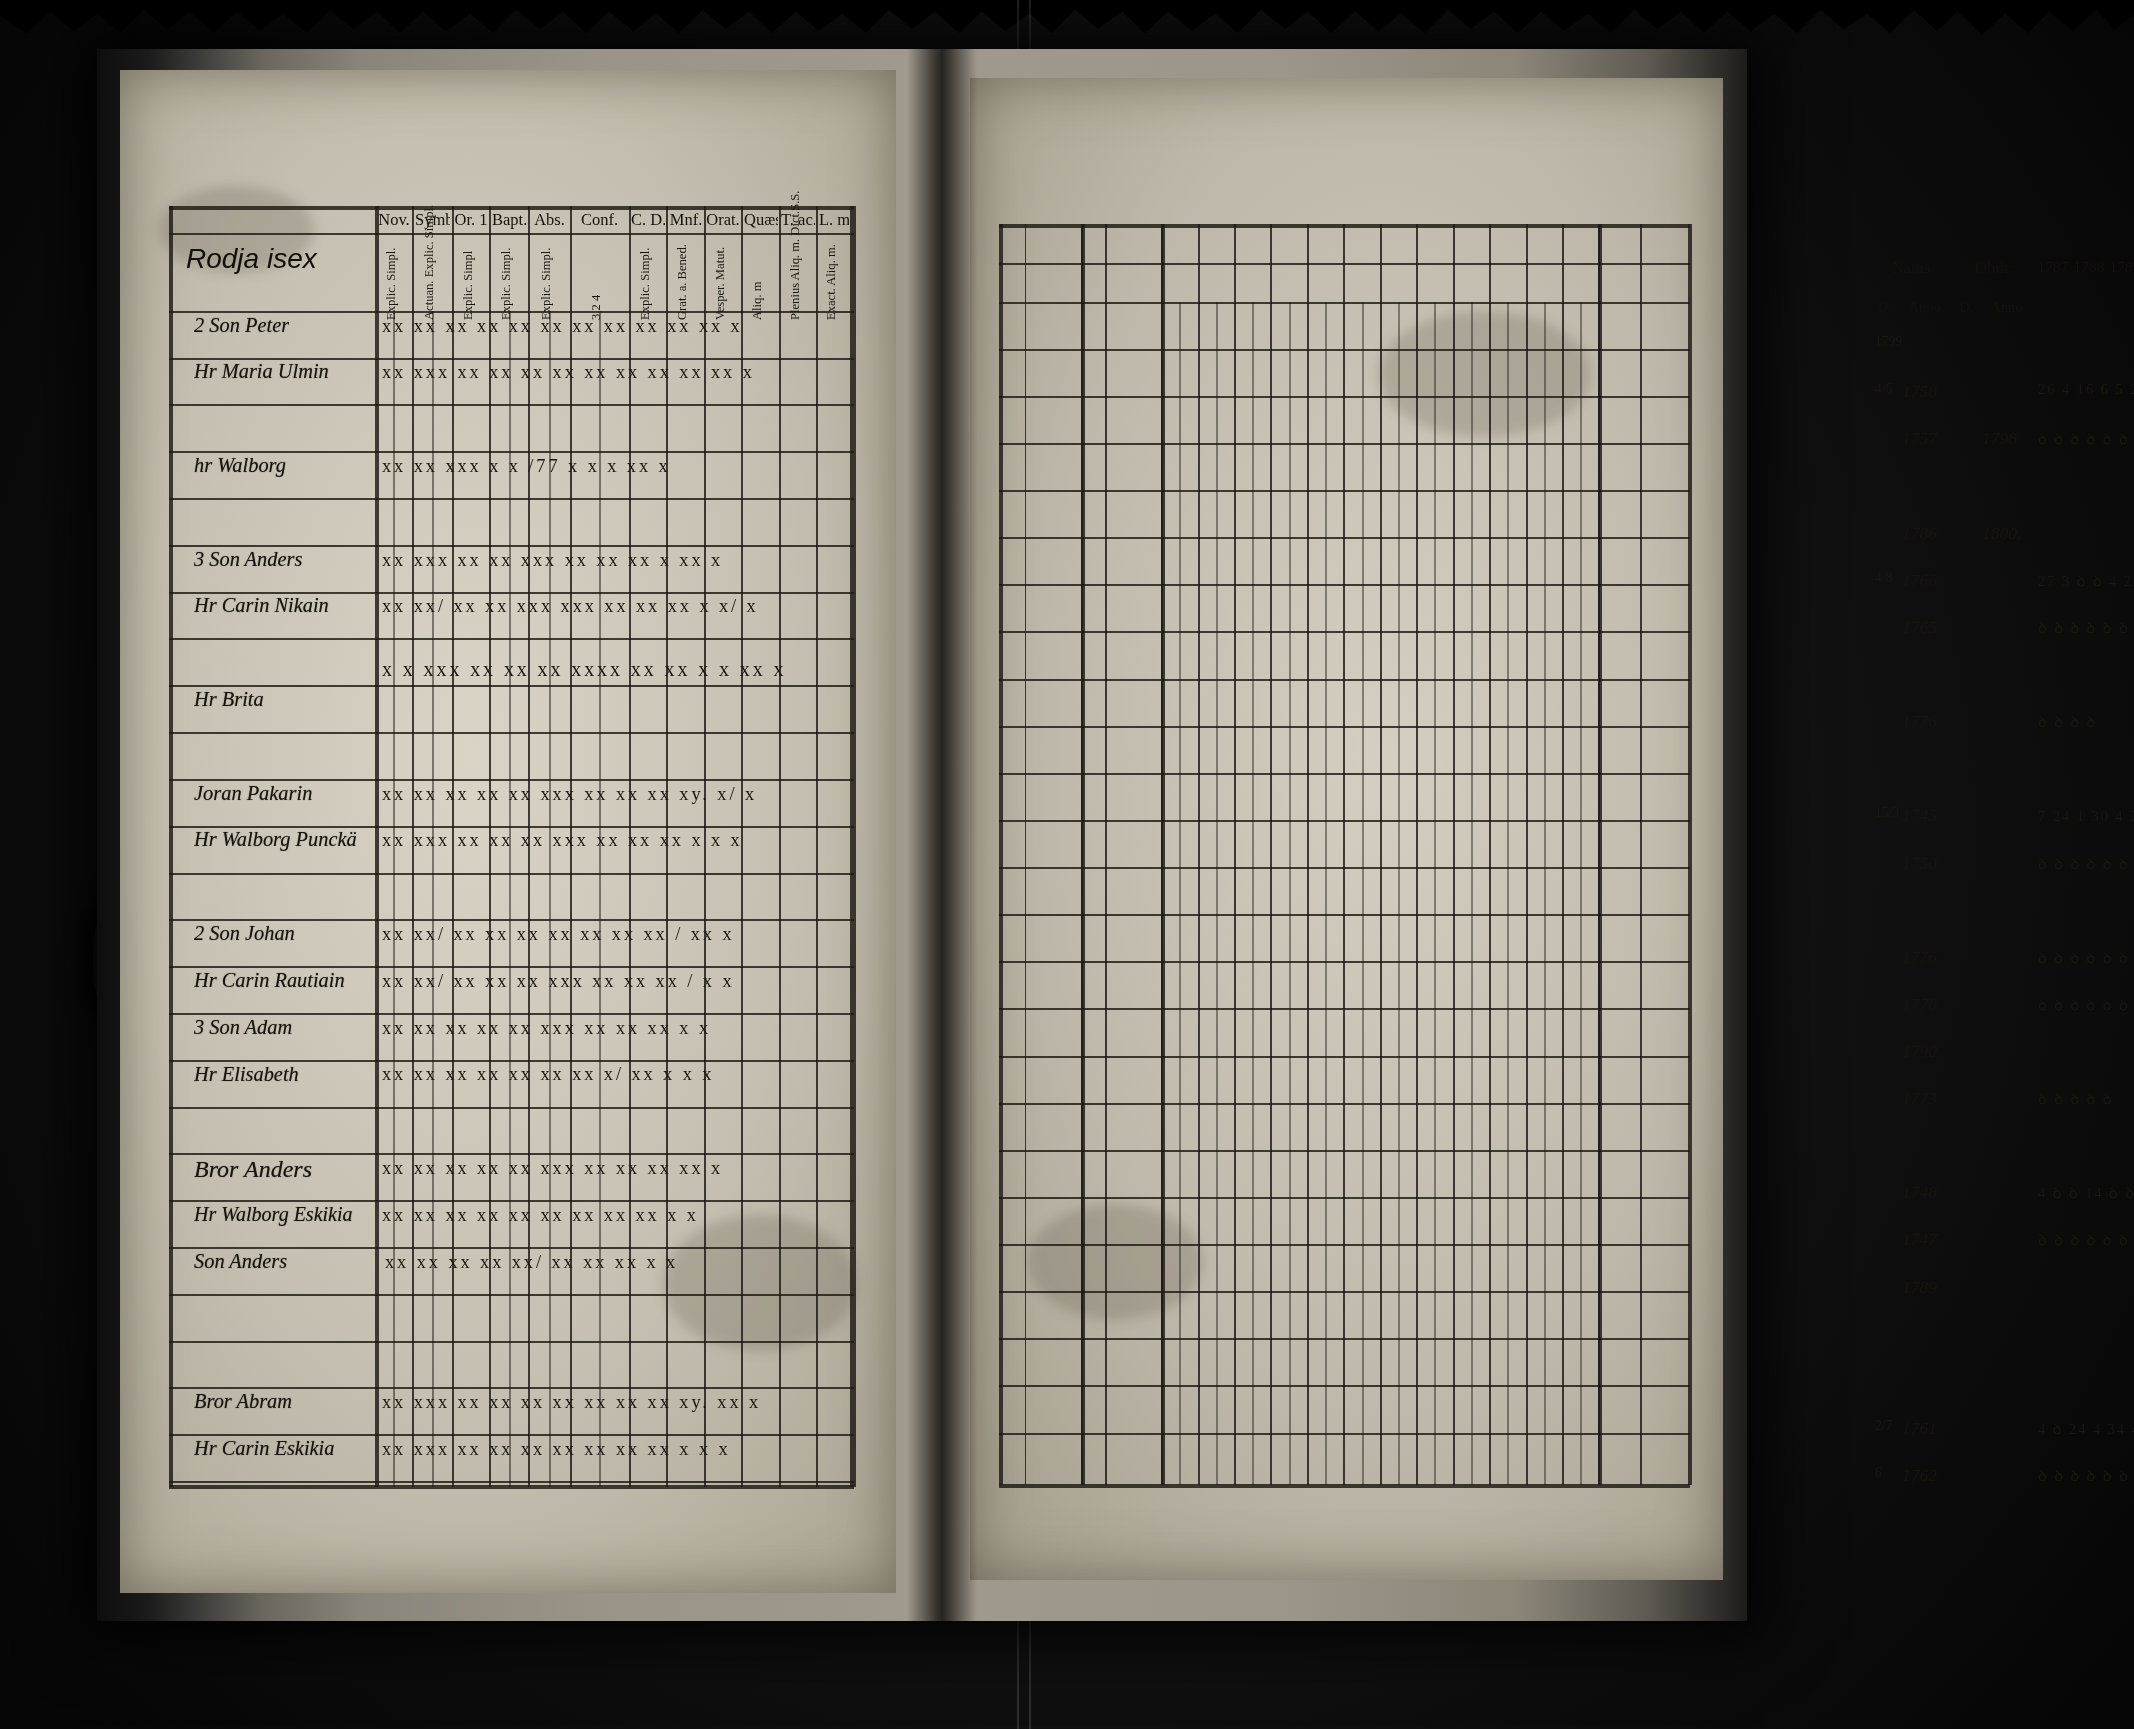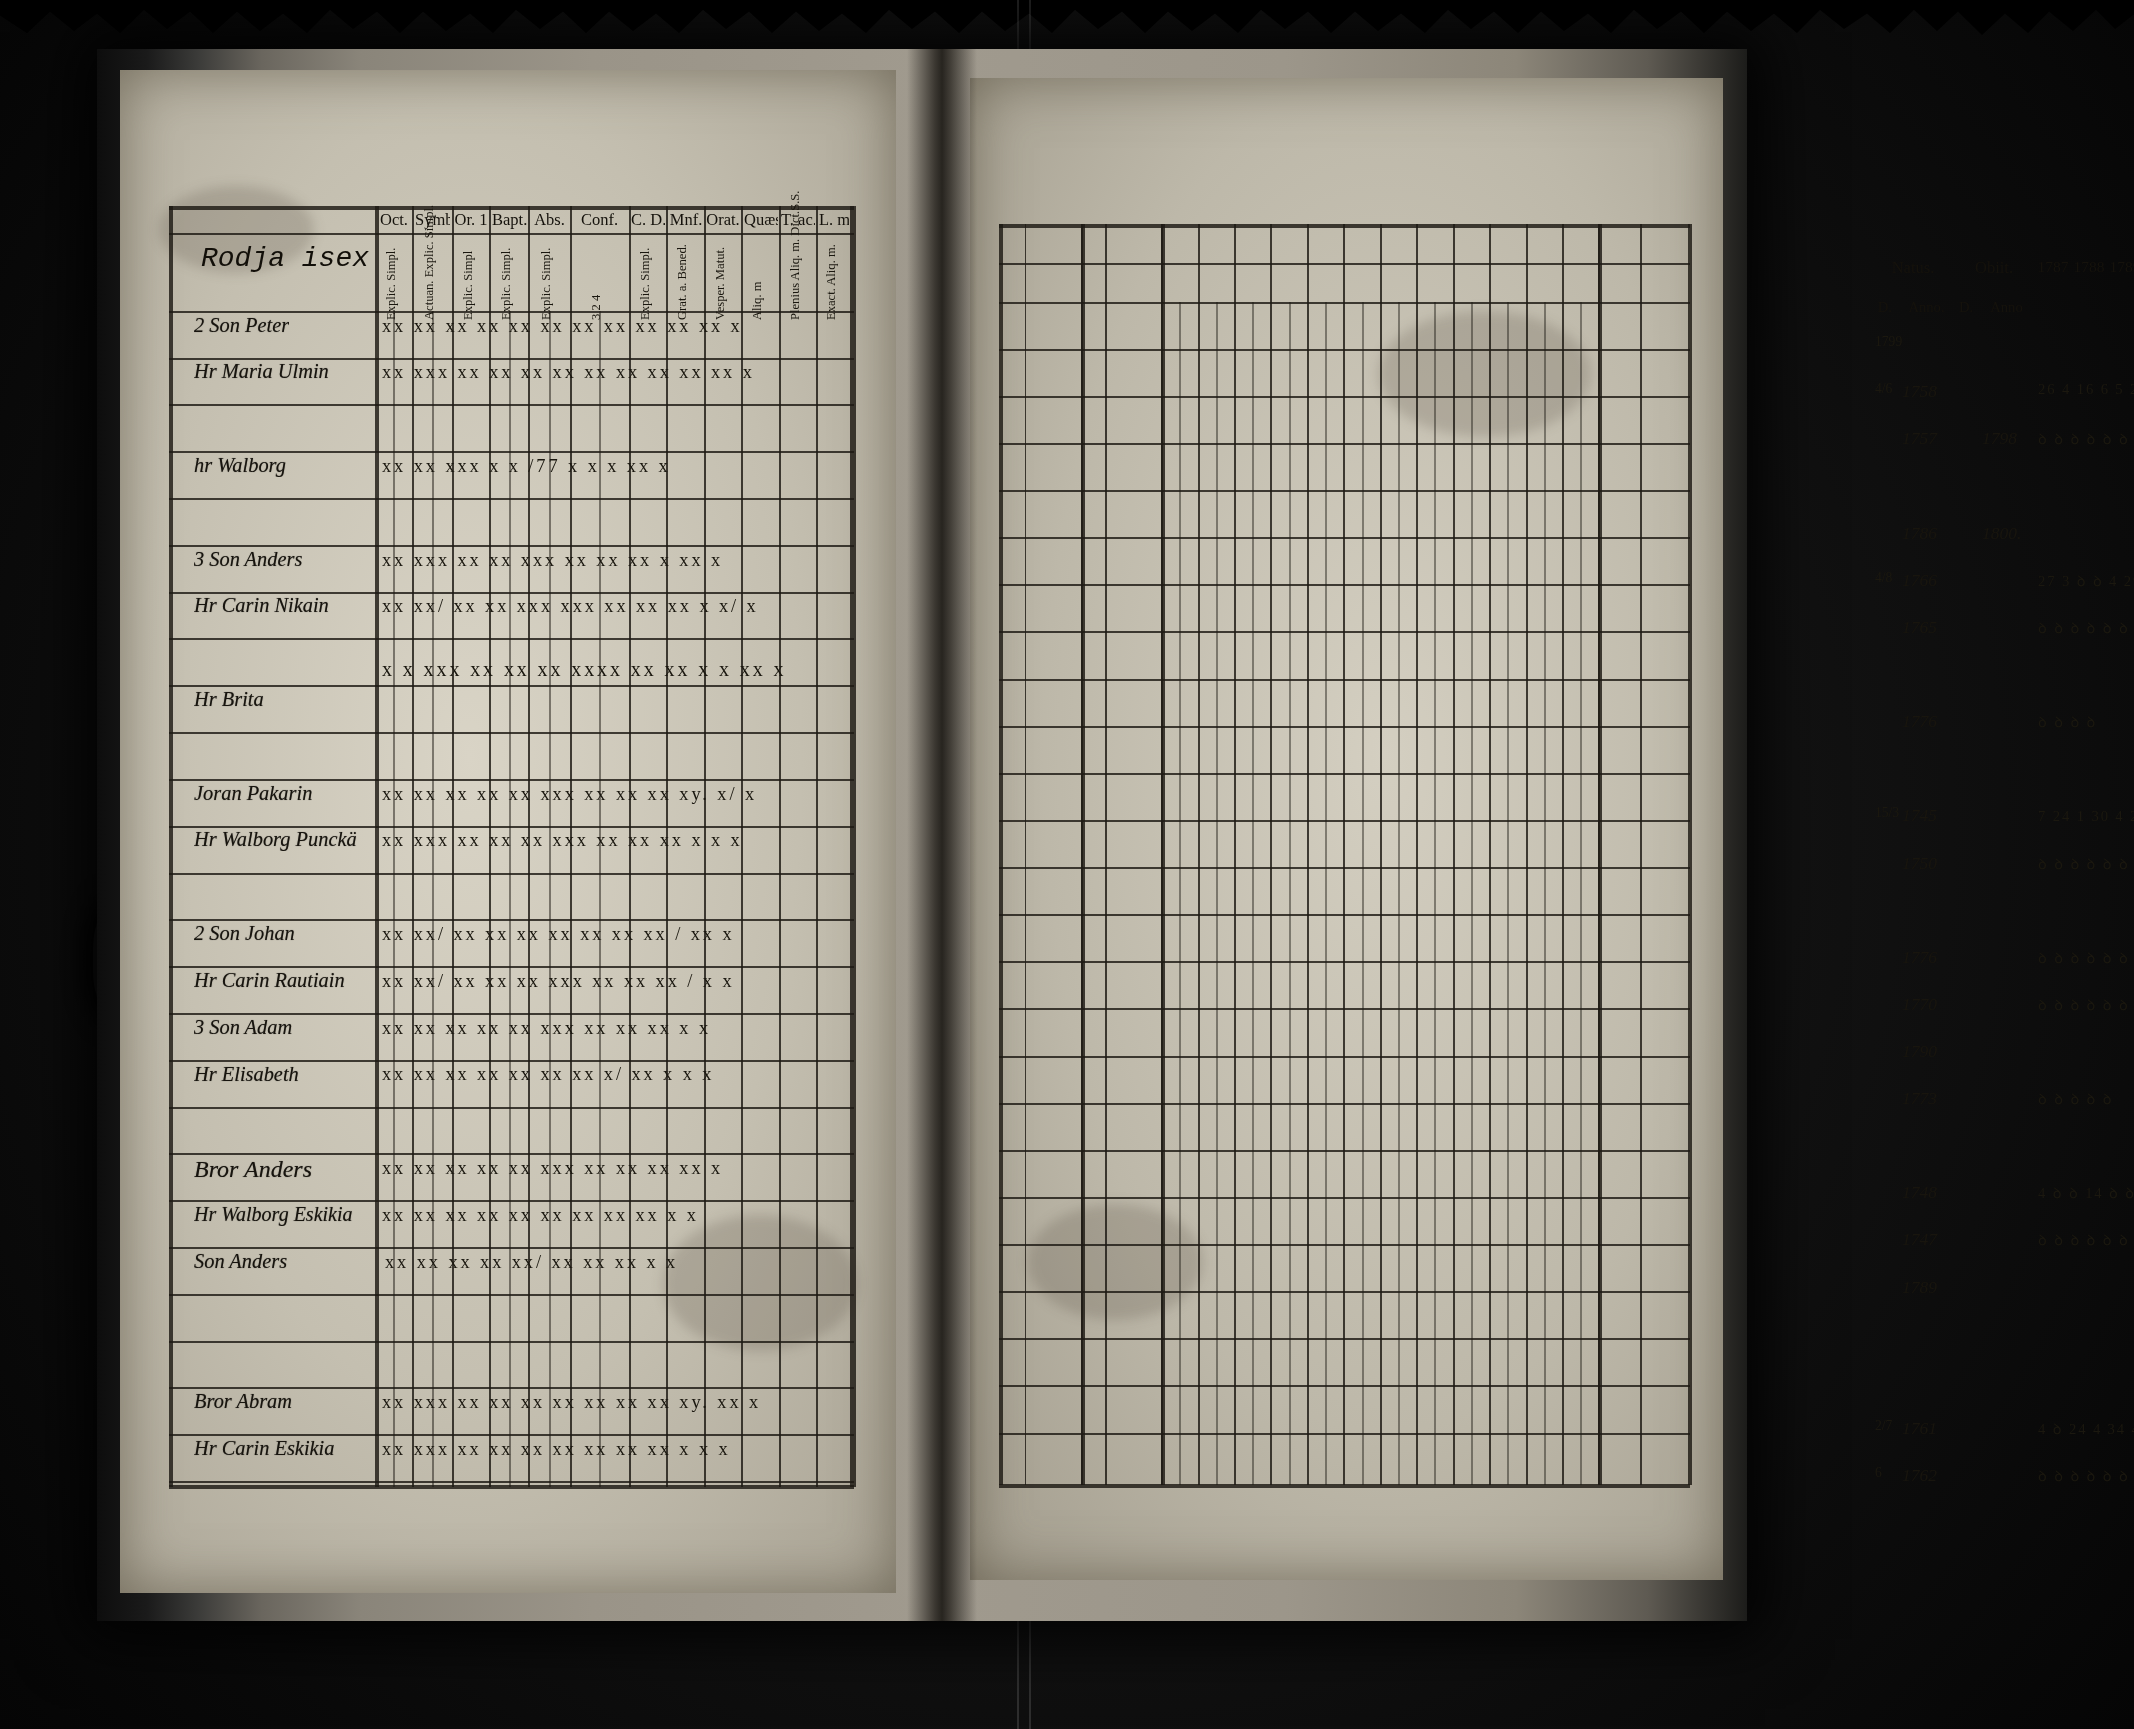--- a/index.html
+++ b/index.html
@@ -64,21 +64,21 @@
      white-space:nowrap;}
   .marks{position:absolute;color:#1a170f;font-family:"Liberation Serif",serif;
      letter-spacing:6.8px;white-space:nowrap;}
   .yr{position:absolute;color:#18150e;font-family:"Liberation Serif",serif;
      font-style:italic;white-space:nowrap;}
   .glyphrow{position:absolute;color:#1b180f;font-family:"Liberation Serif",serif;
      white-space:nowrap;letter-spacing:1.9px;}
   .tiny{position:absolute;color:#1b180f;font-family:"Liberation Serif",serif;
      white-space:nowrap;font-size:10.7px;}
   .title{position:absolute;color:#120f09;font-style:italic;
-     font-family:Liberation Mono, monospace;margin-left:15px;}
+     font-family:Liberation Sans, sans-serif;}
   .blotch{position:absolute;border-radius:50%;background:rgba(60,52,38,.18);
      filter:blur(5.8px);}
 </style>
 </head>
 <body>
 
 <div id="stage">
 
   <div class="bg-dark"></div>
   <div class="torn"></div>
@@ -144,21 +144,21 @@
           <div class="hline" style="top: 1088px;"></div>
           <div class="hline" style="top: 1135px;"></div>
           <div class="hline" style="top: 1181px;"></div>
           <div class="hline" style="top: 1228px;"></div>
           <div class="hline" style="top: 1275px;"></div>
         </div>
 
       <div class="title" style="left:66px;top:173px;font-size:28px;">Rodja isex</div>
 
       <div id="left-headers">
-          <div class="colhead" style="font-size: 16.5px; left: 257px; top: 140px; width: 34px; text-align: center; overflow: hidden;">Oct.</div>
+          <div class="colhead" style="font-size: 16.5px; left: 257px; top: 140px; width: 34px; text-align: center; overflow: hidden;">Nov.</div>
           <div class="colhead" style="font-size: 16.5px; left: 295px; top: 140px; width: 35px; text-align: center; overflow: hidden;">Symb.</div>
           <div class="colhead" style="font-size: 16.5px; left: 334px; top: 140px; width: 34px; text-align: center; overflow: hidden;">Or. 1</div>
           <div class="colhead" style="font-size: 16.5px; left: 372px; top: 140px; width: 35px; text-align: left; overflow: hidden;">Bapt.</div>
           <div class="colhead" style="font-size: 16.5px; left: 411px; top: 140px; width: 37px; text-align: center; overflow: hidden;">Abs.</div>
           <div class="colhead" style="font-size: 16.5px; left: 452px; top: 140px; width: 55px; text-align: center; overflow: hidden;">Conf.</div>
           <div class="colhead" style="font-size: 16.5px; left: 511px; top: 140px; width: 34px; text-align: center; overflow: hidden;">C. D.</div>
           <div class="colhead" style="font-size: 16.5px; left: 549px; top: 140px; width: 34px; text-align: center; overflow: hidden;">Mnf.</div>
           <div class="colhead" style="font-size: 16.5px; left: 586px; top: 140px; width: 34px; text-align: center; overflow: hidden;">Orat.</div>
           <div class="colhead" style="font-size: 16.5px; left: 624px; top: 140px; width: 34px; text-align: center; overflow: hidden;">Quæst.</div>
           <div class="colhead" style="font-size: 16.5px; left: 661px; top: 140px; width: 34px; text-align: center; overflow: hidden;">T. ac.</div>

